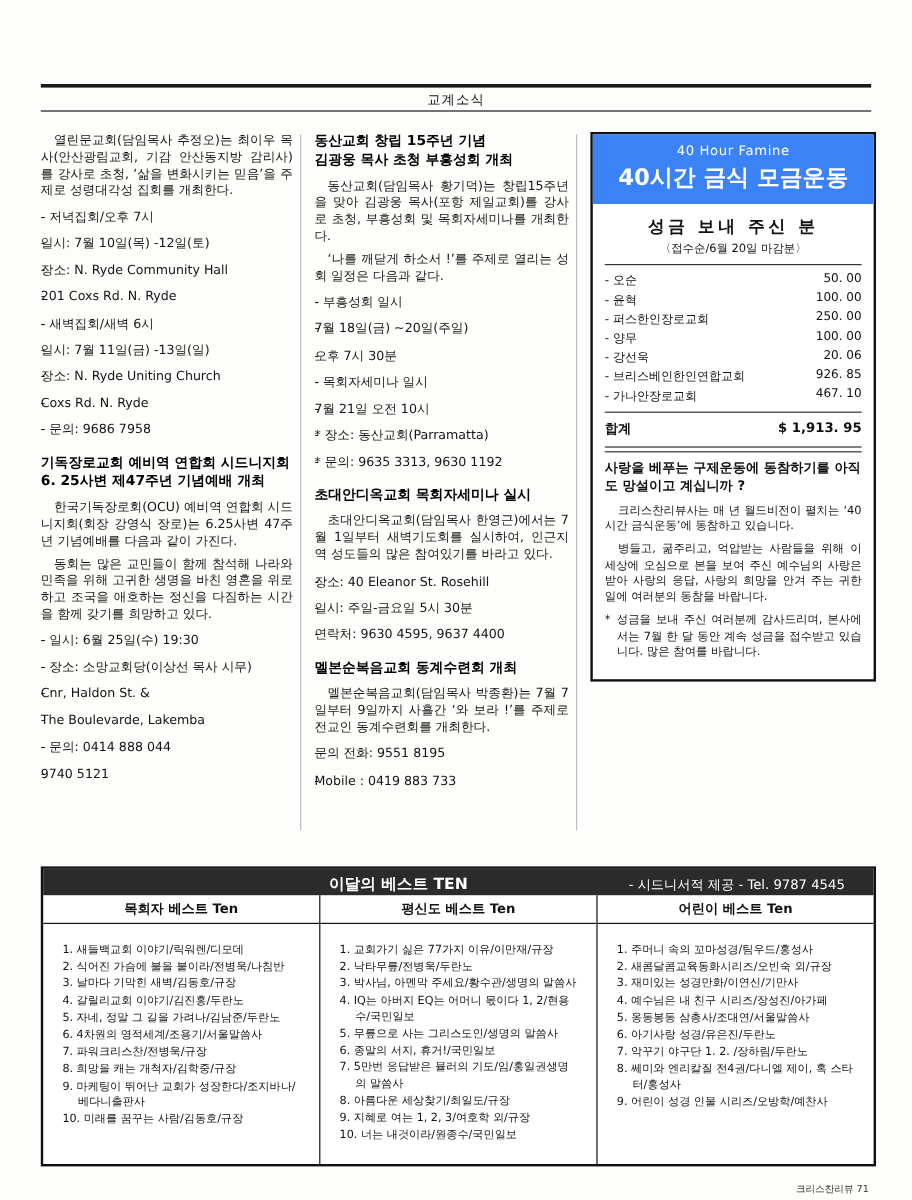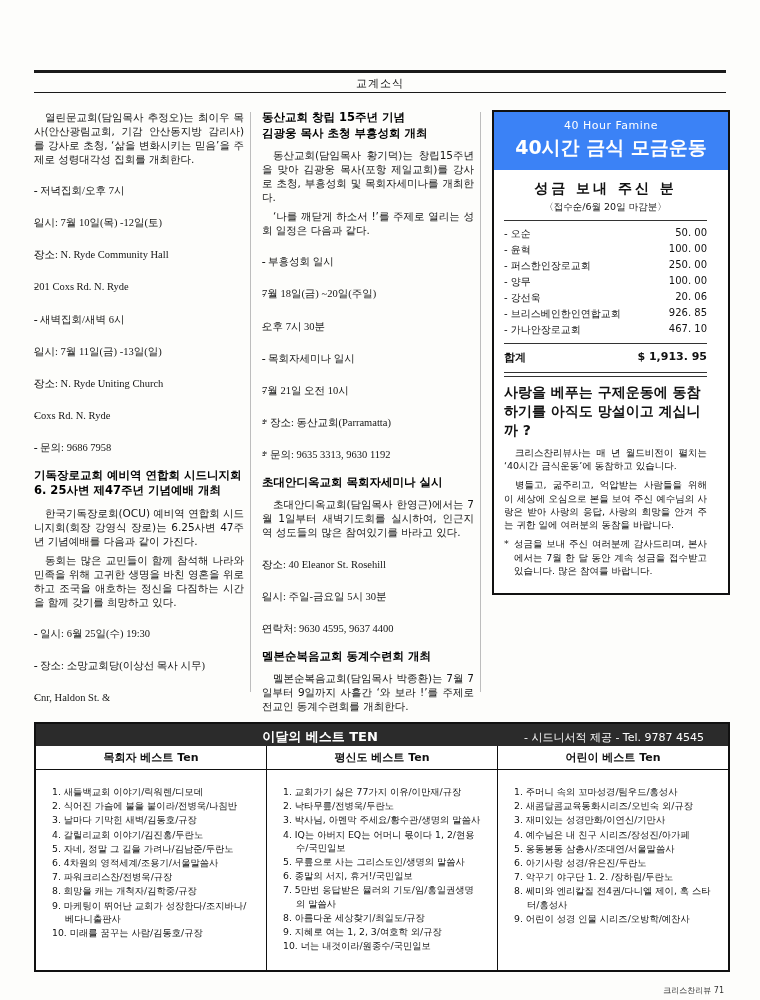--- a/index.html
+++ b/index.html
@@ -36,58 +36,58 @@
   }
   .vrule-a{left:250px;}
   .vrule-b{left:480px;}
 
   h2.art{
     font-size:11.5px;font-weight:bold;margin:0 0 7px 0;line-height:1.35;color:#000;
   }
   .art{margin-bottom:13px;}
   p.body{margin:0 0 5px 0;text-indent:11px;text-align:justify;}
   ul.dash{list-style:none;margin:0 0 4px 0;padding:0;}
-  ul.dash li{margin:18px 0 1px 0;padding-left:10px;position:relative;font-family:Liberation Serif, serif;}
+  ul.dash li{margin:8px 0 1px 0;padding-left:10px;position:relative;}
   ul.dash li:before{content:"-";position:absolute;left:0;top:0;}
 
   
   .famine{
     position:absolute;left:492px;top:110px;width:234px;
     border:2px solid #111;background:#fff;
   }
   .famine-top{
     background:#3b82f6;color:#fff;text-align:center;padding:7px 4px 9px 4px;
   }
   .famine-top .l1{font-size:11px;letter-spacing:.5px;}
   .famine-top .l2{font-size:19px;font-weight:bold;margin-top:3px;}
-  .famine-body{padding:8px 21px 10px 10px;}
+  .famine-body{padding:8px 10px 10px 10px;}
   .famine-h{
     text-align:center;font-size:14px;font-weight:bold;letter-spacing:3px;margin:2px 0 3px 0;
   }
   .famine-sub{text-align:center;font-size:9.5px;margin-bottom:6px;}
   .hr-thin{height:1px;background:#333;margin:5px 0;}
   .hr-dbl{height:3px;border-top:1px solid #333;border-bottom:1px solid #333;margin:6px 0;}
   table.donors{width:100%;border-collapse:collapse;font-size:10px;}
   table.donors td{padding:1px 0;vertical-align:top;}
   table.donors td.amt{text-align:right;white-space:nowrap;}
   .tot-row td{font-weight:bold;font-size:11px;padding-top:3px;}
-  .appeal-h{font-size:14px;font-weight:bold;line-height:1.35;margin:6px 0 6px 0;}
+  .appeal-h{font-size:11px;font-weight:bold;line-height:1.35;margin:6px 0 6px 0;}
   .appeal p{margin:0 0 6px 0;text-indent:11px;font-size:9.5px;line-height:1.4;text-align:justify;}
   .appeal p.star{text-indent:0;padding-left:10px;position:relative;}
   .appeal p.star:before{content:"*";position:absolute;left:0;top:0;}
 
   
   .best{
     position:absolute;left:34px;top:722px;width:692px;border:2px solid #111;background:#fff;
   }
   .best-bar{
     background:#2b2b2b;color:#fff;height:22px;position:relative;
   }
   .best-bar .title{
-    position:absolute;left:0;top:4px;width:568px;text-align:center;font-size:13px;font-weight:bold;
+    position:absolute;left:12px;top:4px;width:568px;text-align:center;font-size:13px;font-weight:bold;
   }
   .best-bar .right{
     position:absolute;right:24px;top:6px;font-size:11px;
   }
   .best-cols{display:flex;}
   .bc{flex:1;border-right:1px solid #111;}
   .bc:last-child{border-right:none;}
   .bc-h{
     text-align:center;font-size:11px;font-weight:bold;padding:4px 0 4px 0;border-bottom:1px solid #111;
   }

